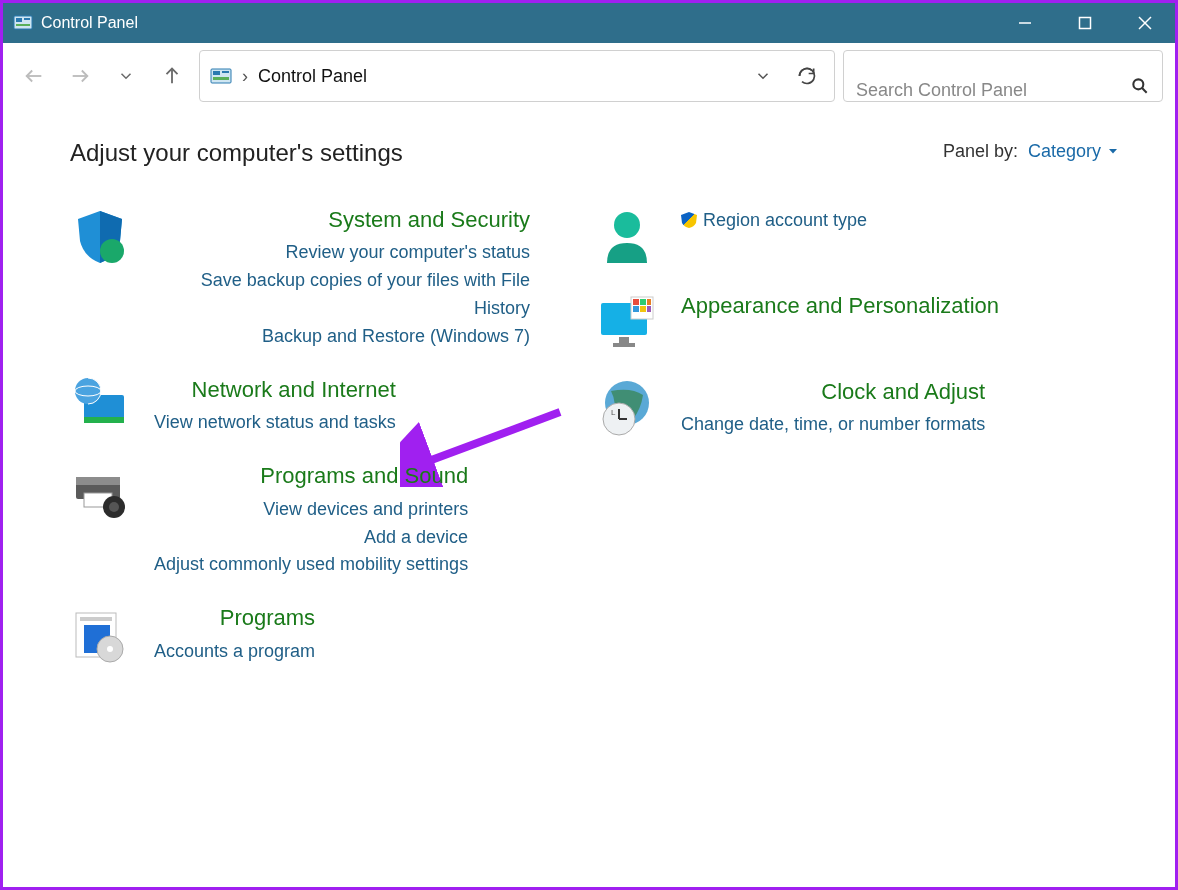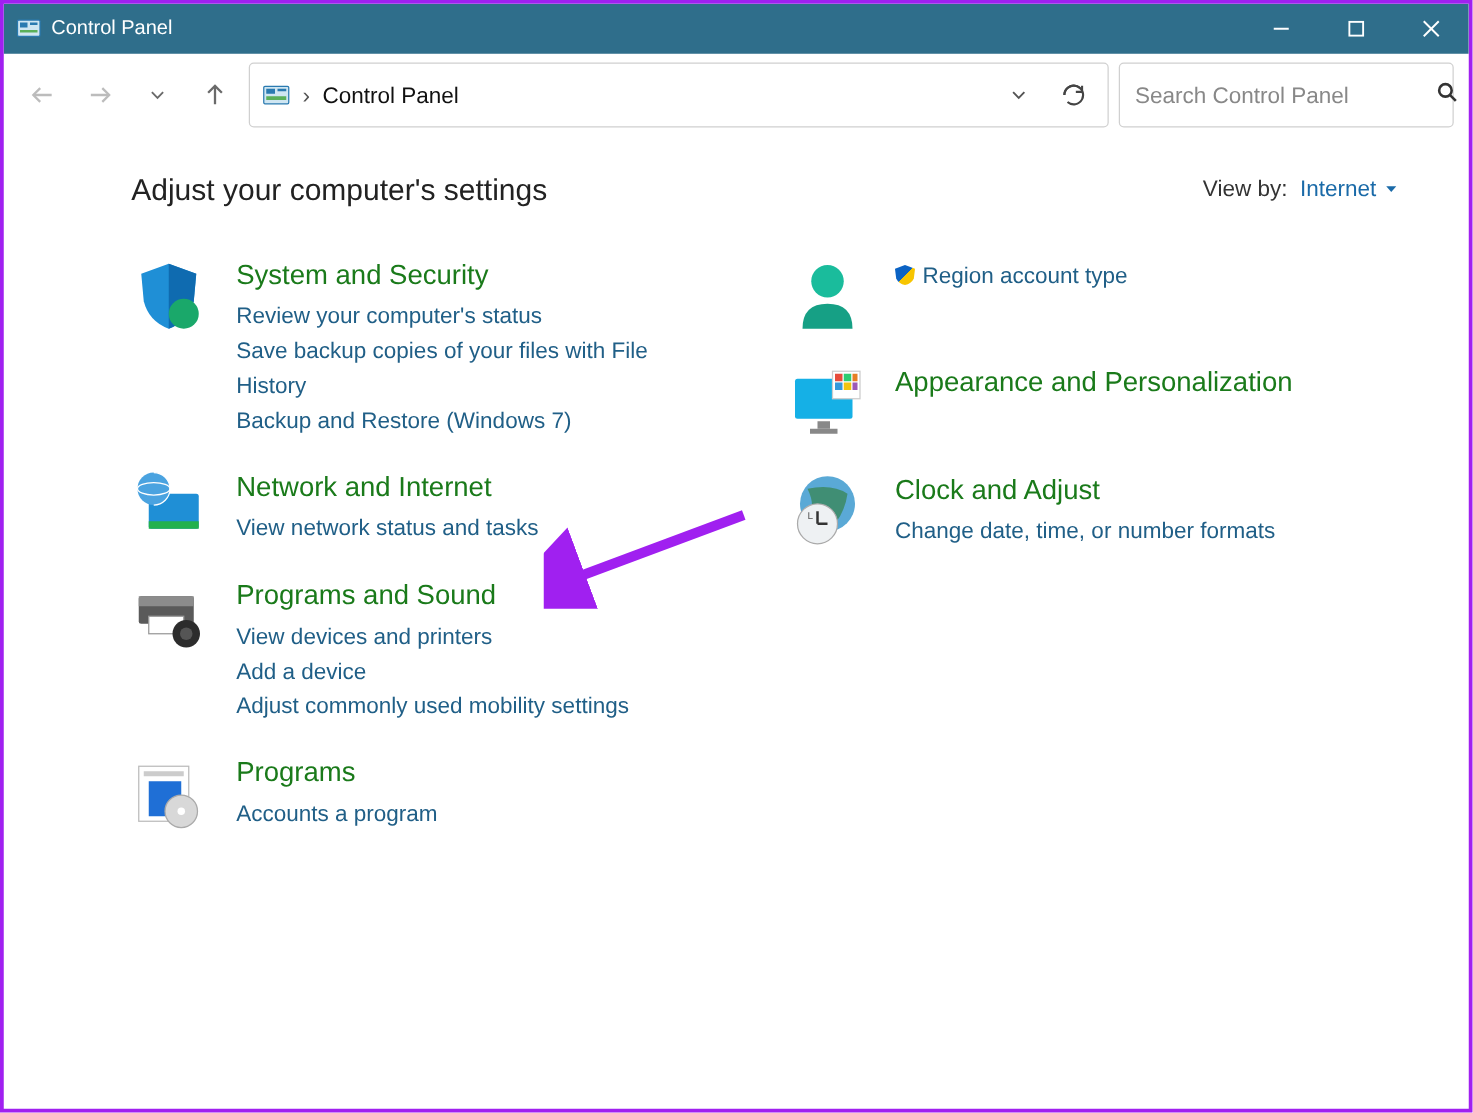--- a/index.html
+++ b/index.html
@@ -64,38 +64,39 @@
     width: 22px; height: 18px;
     display:inline-block;
   }
   .address-bar .sep { color:#555; }
   .address-bar .crumb-text { color:#111; }
   .address-bar .grow { flex:1; }
   .address-bar .adr-btn {
     width:34px; height:34px; display:flex; align-items:center; justify-content:center; color:#444;
   }
   .search-box {
-    width: 268px;
+    width: 320px;
     height: 52px;
     border: 1px solid #d0d0d0;
     border-radius: 4px;
     display: flex;
-    align-items: center;
+    align-items: flex-end;
     padding: 0 12px;
     gap: 8px;
     font-size: 18px;
     color: #777;
   }
   .search-box input {
     flex:1; border:none; outline:none; font-size:18px; color:#333; background:transparent;
   }
   .search-box input::placeholder { color:#888; }
   
   .content {
-    padding: 30px 56px 0 102px;
+    padding: 30px 56px 0 67px;
+    text-align: right;
   }
   .heading-row {
     display:flex;
     align-items:center;
     margin-bottom: 40px;
   }
   .heading-row h1 {
     font-size: 24px;
     font-weight: 400;
     color: #222;
@@ -248,23 +249,23 @@
           <circle cx="10" cy="10" r="6"></circle>
           <line x1="20" y1="20" x2="14.5" y2="14.5"></line>
         </svg></span>
   </div>
 </div>
 
 <div class="content">
   <div class="heading-row">
     <h1>Adjust your computer's settings</h1>
     <div class="viewby">
-      <span class="lbl">View by:</span>
+      <span class="lbl">Panel by:</span>
       <span class="val">
-        <span>Internet</span>
+        <span>Category</span>
         <svg width="12" height="12" viewBox="0 0 24 24">
             <polygon points="4,8 20,8 12,17" fill="#1a6aa8"></polygon>
           </svg>
       </span>
     </div>
   </div>
 
   <div class="categories" style="position:relative;">
 
     <svg class="arrow-annot" style="left:330px; top:190px;" width="170" height="90" viewBox="0 0 170 90">

